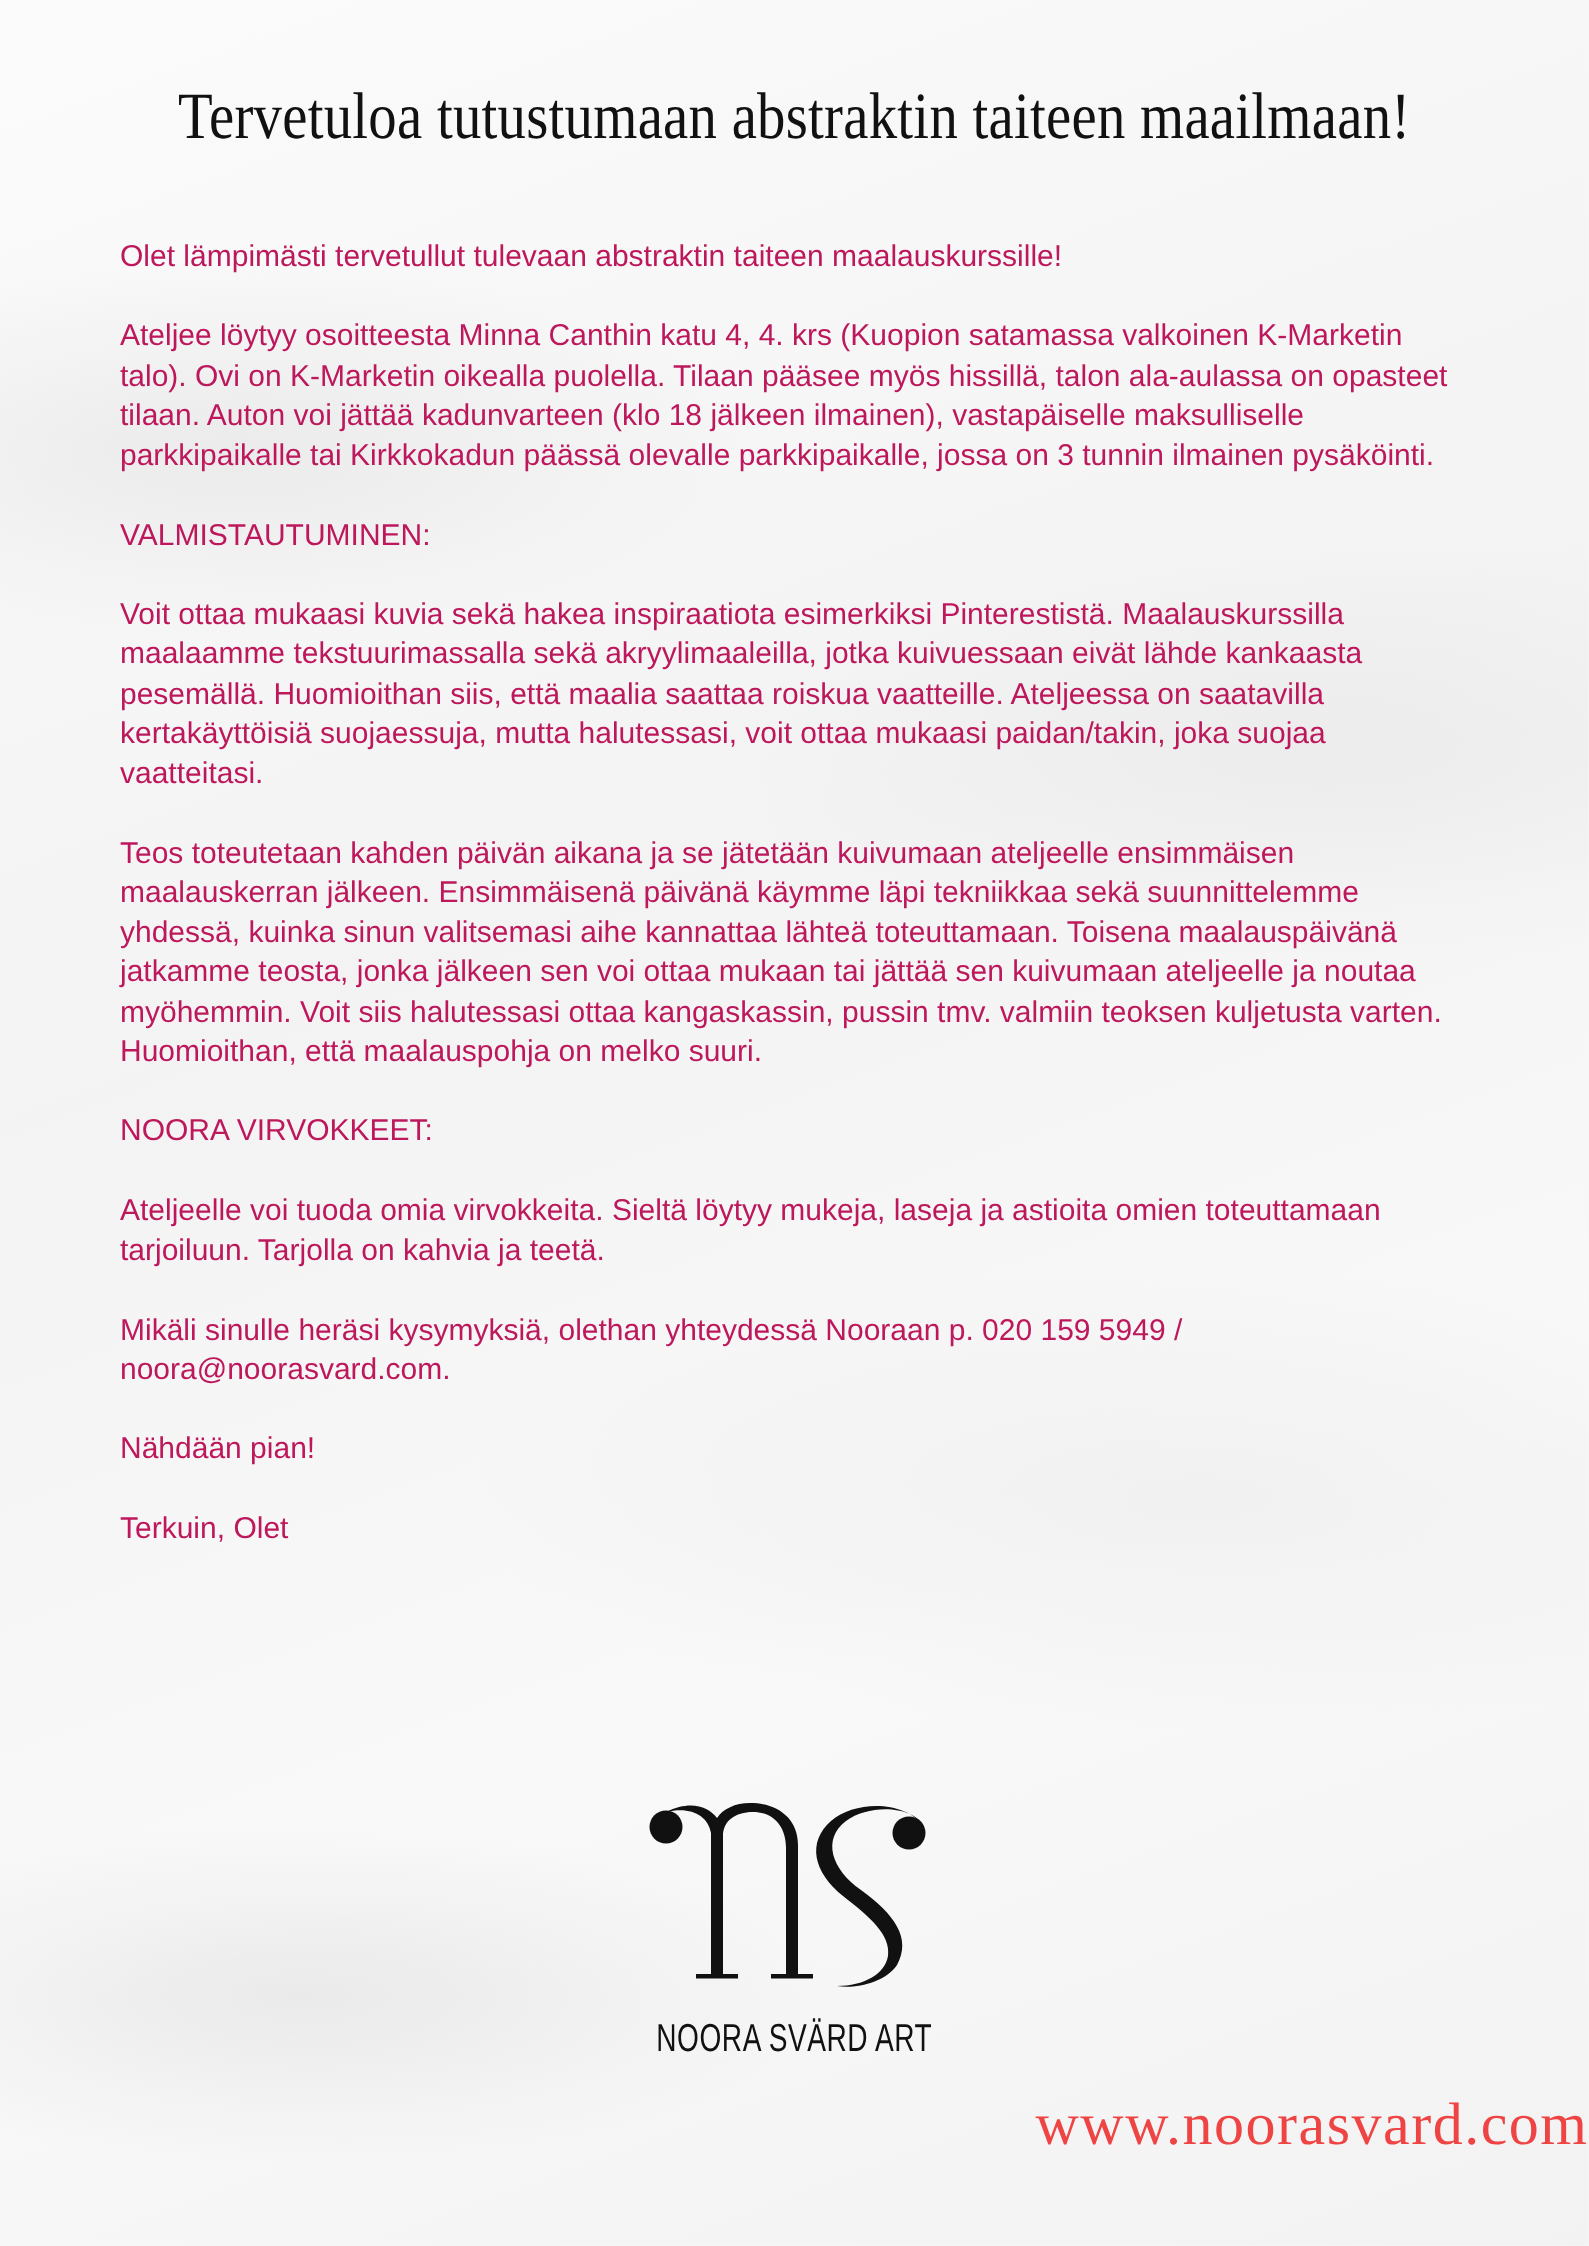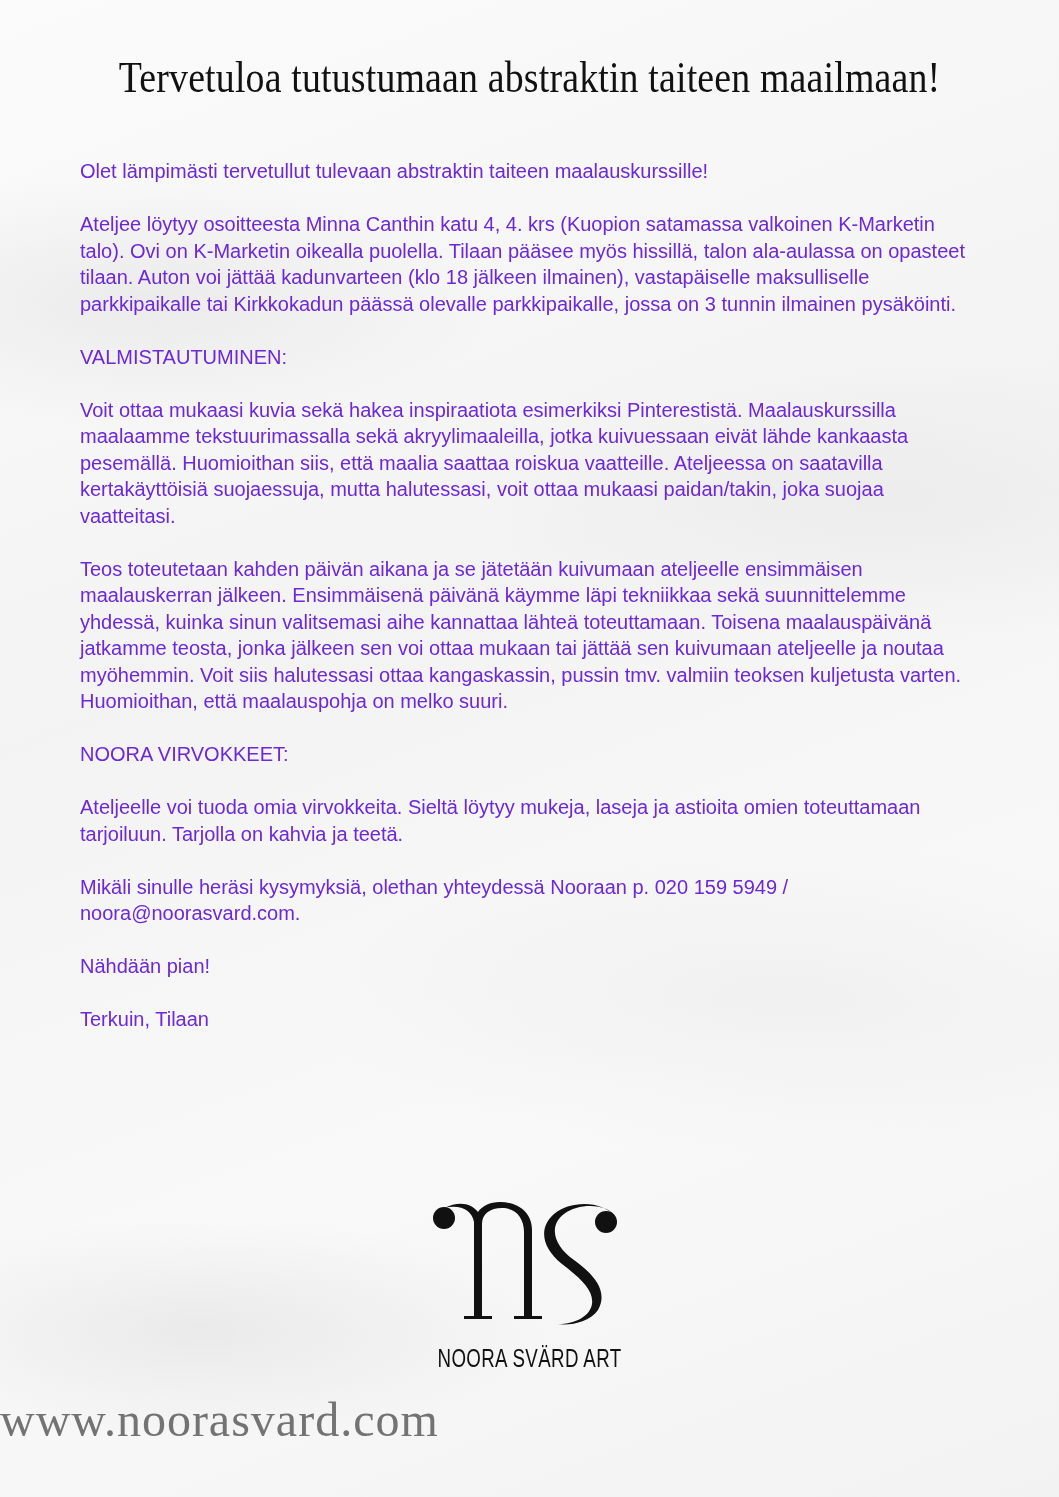--- a/index.html
+++ b/index.html
@@ -16,54 +16,54 @@
   }
   .title {
     position: absolute; left: 0; top: 52px; width: 1059px; text-align: center;
     font-family: "Liberation Serif", "DejaVu Serif", serif;
     font-size: 44px; letter-spacing: 0.2px; color: #111;
     transform: scaleX(0.86); transform-origin: center;
   }
   .body-text {
     position: absolute; left: 80px; top: 158px; width: 900px;
     font-family: "Liberation Sans", "DejaVu Sans", sans-serif;
-    font-size: 20px; line-height: 26.5px; color: #6d28d9;
+    font-size: 20px; line-height: 26.5px; color: #be185d;
   }
   .body-text p { margin: 0 0 26.5px 0; }
   .logo {
     position: absolute; left: 430px; top: 1200px; width: 200px; height: 130px;
   }
   .brand {
     position: absolute; left: 0; top: 1343px; width: 1059px; text-align: center;
     font-family: "Liberation Sans", "DejaVu Sans", sans-serif;
     font-size: 26px; letter-spacing: 0.5px; color: #111;
     transform: scaleX(0.72); transform-origin: center;
   }
   .website {
-    position: absolute; left: 0; top: 1392px; width: 1059px; text-align: left;
+    position: absolute; left: 0; top: 1392px; width: 1059px; text-align: right;
     font-family: "Liberation Serif", "DejaVu Serif", serif;
-    font-size: 48px; letter-spacing: 1px; color: #737373;
+    font-size: 40px; letter-spacing: 1px; color: #ef4444;
   }
 </style>
 </head>
 <body>
 
 <div class="title">Tervetuloa tutustumaan abstraktin taiteen maailmaan!</div>
 
 <div class="body-text">
   <p>Olet lämpimästi tervetullut tulevaan abstraktin taiteen maalauskurssille!</p>
   <p>Ateljee löytyy osoitteesta Minna Canthin katu 4, 4. krs (Kuopion satamassa valkoinen K-Marketin talo). Ovi on K-Marketin oikealla puolella. Tilaan pääsee myös hissillä, talon ala-aulassa on opasteet tilaan. Auton voi jättää kadunvarteen (klo 18 jälkeen ilmainen), vastapäiselle maksulliselle parkkipaikalle tai Kirkkokadun päässä olevalle parkkipaikalle, jossa on 3 tunnin ilmainen pysäköinti.</p>
   <p>VALMISTAUTUMINEN:</p>
   <p>Voit ottaa mukaasi kuvia sekä hakea inspiraatiota esimerkiksi Pinterestistä. Maalauskurssilla maalaamme tekstuurimassalla sekä akryylimaaleilla, jotka kuivuessaan eivät lähde kankaasta pesemällä. Huomioithan siis, että maalia saattaa roiskua vaatteille. Ateljeessa on saatavilla kertakäyttöisiä suojaessuja, mutta halutessasi, voit ottaa mukaasi paidan/takin, joka suojaa vaatteitasi.</p>
   <p>Teos toteutetaan kahden päivän aikana ja se jätetään kuivumaan ateljeelle ensimmäisen maalauskerran jälkeen. Ensimmäisenä päivänä käymme läpi tekniikkaa sekä suunnittelemme yhdessä, kuinka sinun valitsemasi aihe kannattaa lähteä toteuttamaan. Toisena maalauspäivänä jatkamme teosta, jonka jälkeen sen voi ottaa mukaan tai jättää sen kuivumaan ateljeelle ja noutaa myöhemmin. Voit siis halutessasi ottaa kangaskassin, pussin tmv. valmiin teoksen kuljetusta varten. Huomioithan, että maalauspohja on melko suuri.</p>
   <p>NOORA VIRVOKKEET:</p>
   <p>Ateljeelle voi tuoda omia virvokkeita. Sieltä löytyy mukeja, laseja ja astioita omien toteuttamaan tarjoiluun. Tarjolla on kahvia ja teetä.</p>
   <p>Mikäli sinulle heräsi kysymyksiä, olethan yhteydessä Nooraan p. 020 159 5949 / noora@noorasvard.com.</p>
   <p>Nähdään pian!</p>
-  <p>Terkuin, Tilaan</p>
+  <p>Terkuin, Olet</p>
 </div>
 
 <svg class="logo" viewBox="0 0 200 130" xmlns="http://www.w3.org/2000/svg">
 
   <circle cx="14" cy="18" r="11" fill="#111"></circle>
   <path d="M14 8 C 30 4, 42 10, 44 22 L 44 118 L 52 118 L 52 24 C 52 14, 60 8, 72 8 C 86 8, 94 18, 94 32 L 94 118 L 102 118 L 102 30 C 102 12, 88 2, 70 2 C 60 2, 52 6, 48 12 C 42 4, 30 0, 14 8 Z" fill="#111"></path>
   <rect x="34" y="116" width="28" height="3" fill="#111"></rect>
   <rect x="84" y="116" width="28" height="3" fill="#111"></rect>
 
   <circle cx="176" cy="22" r="11" fill="#111"></circle>

